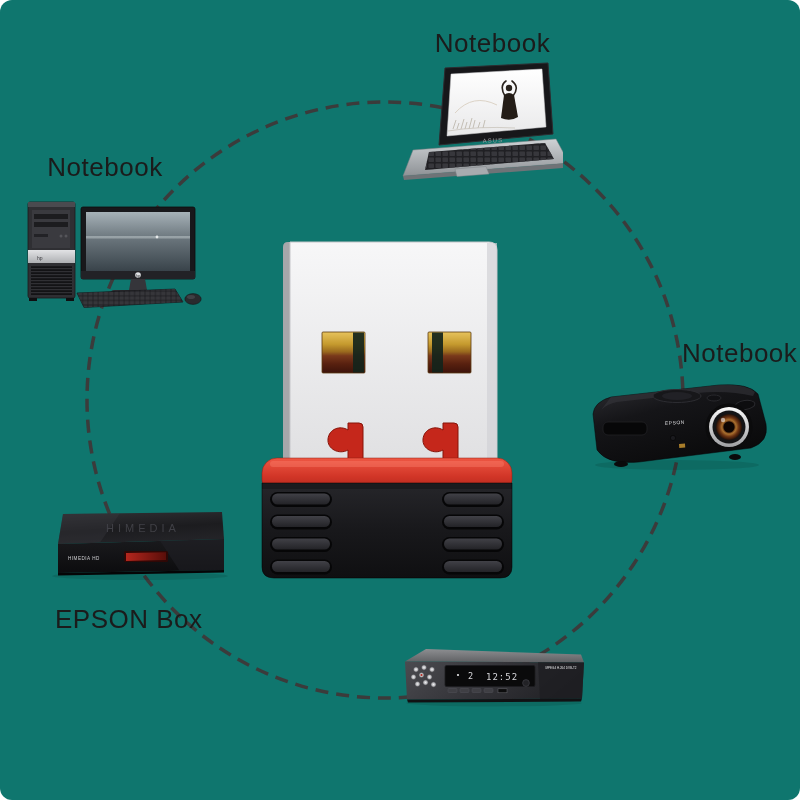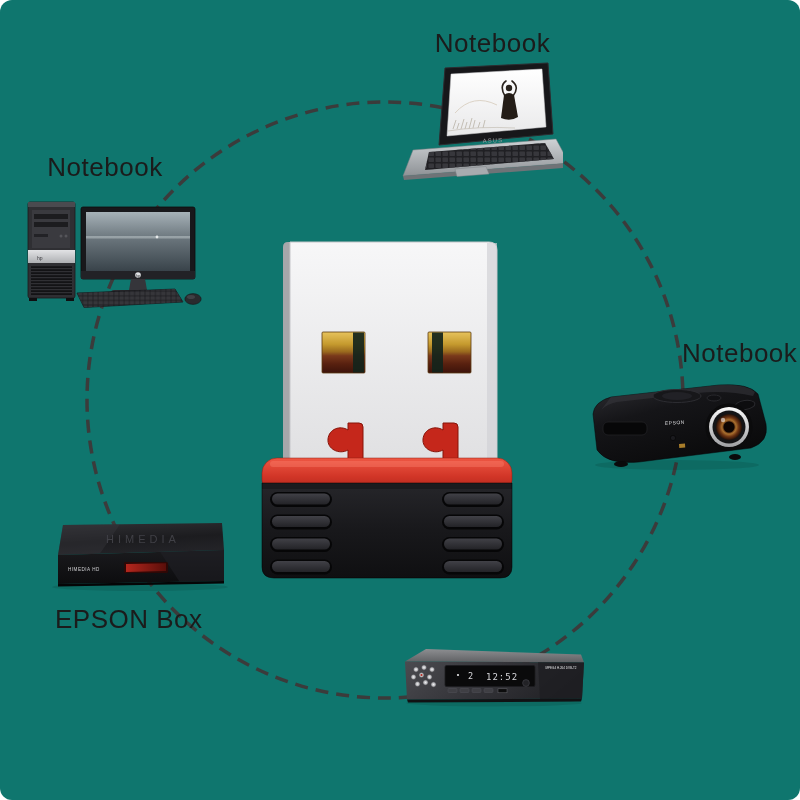--- a/index.html
+++ b/index.html
@@ -153,21 +153,21 @@
       </g>
       <rect x="26" y="50" width="44" height="13" rx="5" fill="#070708" stroke="#212125" stroke-width="0.8"></rect>
       <text x="88" y="53" font-size="5" fill="#d8d8da" letter-spacing="0.5" transform="rotate(-4 88 53)">EPSON</text>
       <circle cx="96" cy="66" r="2.6" fill="#1a1a1e" stroke="#000" stroke-width="0.5"></circle>
       <rect x="102" y="72" width="6" height="4" fill="#b98a2e" opacity="0.9" transform="rotate(-4 102 72)"></rect>
       <ellipse cx="44" cy="92" rx="7" ry="3" fill="#0a0a0b"></ellipse>
       <ellipse cx="158" cy="85" rx="6" ry="3" fill="#0a0a0b"></ellipse>
     </svg>
   </div>
 
-  <div class="device" style="left:40px;top:503px;">
+  <div class="device" style="left:40px;top:492px;">
     <svg width="195" height="90" viewBox="0 0 195 90">
       <defs>
         <linearGradient id="iptvTop" x1="0" y1="0" x2="0.3" y2="1">
           <stop offset="0" stop-color="#303034"></stop>
             <stop offset="0.6" stop-color="#1c1c1f"></stop>
           <stop offset="1" stop-color="#232327"></stop>
         </linearGradient>
         <linearGradient id="iptvFront" x1="0" y1="0" x2="0" y2="1">
           <stop offset="0" stop-color="#1a1a1d"></stop>
             <stop offset="1" stop-color="#0c0c0e"></stop>

